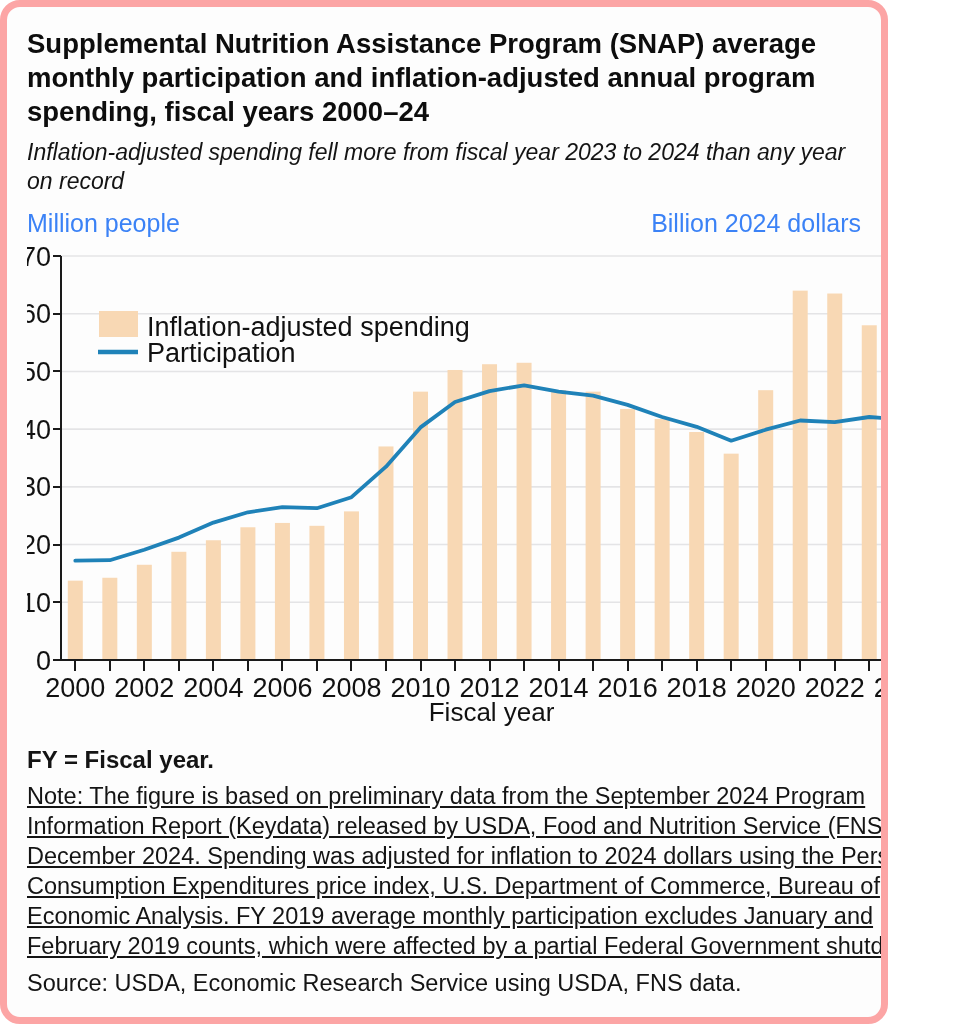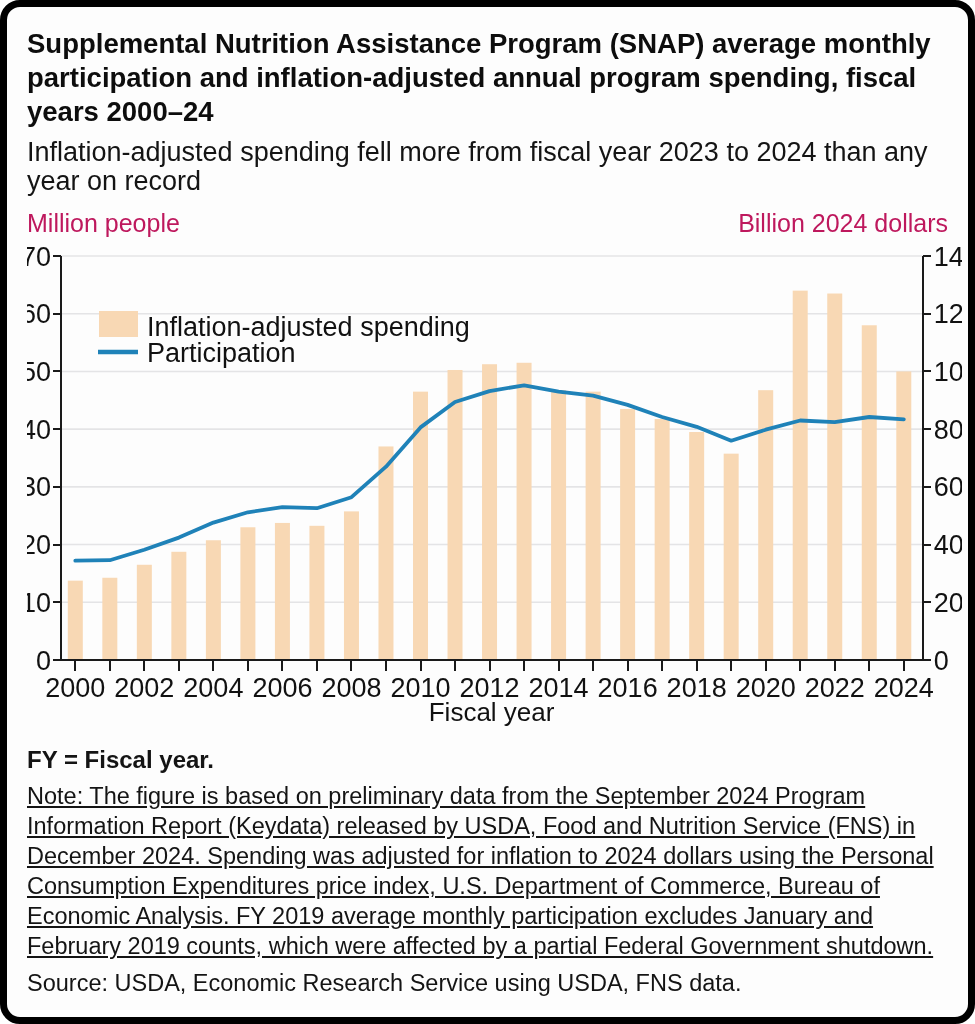--- a/index.html
+++ b/index.html
@@ -1,32 +1,32 @@
 <!DOCTYPE html>
 <html><head>
 <meta charset="utf-8">
 <style>
   * { margin:0; padding:0; box-sizing:border-box; }
   html,body { width:975px; height:1024px; background:#fff; font-family:"Liberation Sans", sans-serif; color:#111; }
   .card {
-    position:absolute; left:0; top:0; width:975px; height:1024px;
-    border:7px solid #000000; border-radius:20px; background:#fdfdfd;
+    position:absolute; left:0; top:0; width:888px; height:1024px;
+    border:7px solid #fca5a5; border-radius:20px; background:#fdfdfd;
     padding:14px 20px 0 20px; overflow:hidden;
   }
   h1.chart-title {
     font-size:27.5px; line-height:34px; font-weight:bold; color:#0d0d0d;
     letter-spacing:0; margin-top:6px;
   }
   p.chart-subtitle {
-    font-size:27px; line-height:29px; color:#141414;
+    font-size:23px; line-height:29px; font-style:italic; color:#141414;
     margin-top:9px;
   }
   .units-row {
     display:flex; justify-content:space-between; align-items:flex-end;
-    font-size:25px; color:#be185d; margin-top:14px; height:28px;
+    font-size:25px; color:#3b82f6; margin-top:14px; height:28px;
   }
   svg#chart { display:block; margin-top:2px; }
   .fy-note { font-size:24px; color:#141414; margin-top:12px;font-weight:bold; }
   .note-text { font-size:23.5px; line-height:30px; color:#141414; margin-top:7px; width:918px;text-decoration:underline; }
   .source-text { font-size:23.5px; color:#141414; margin-top:9px; }
 </style>
 </head>
 <body>
 
 <div class="card">

